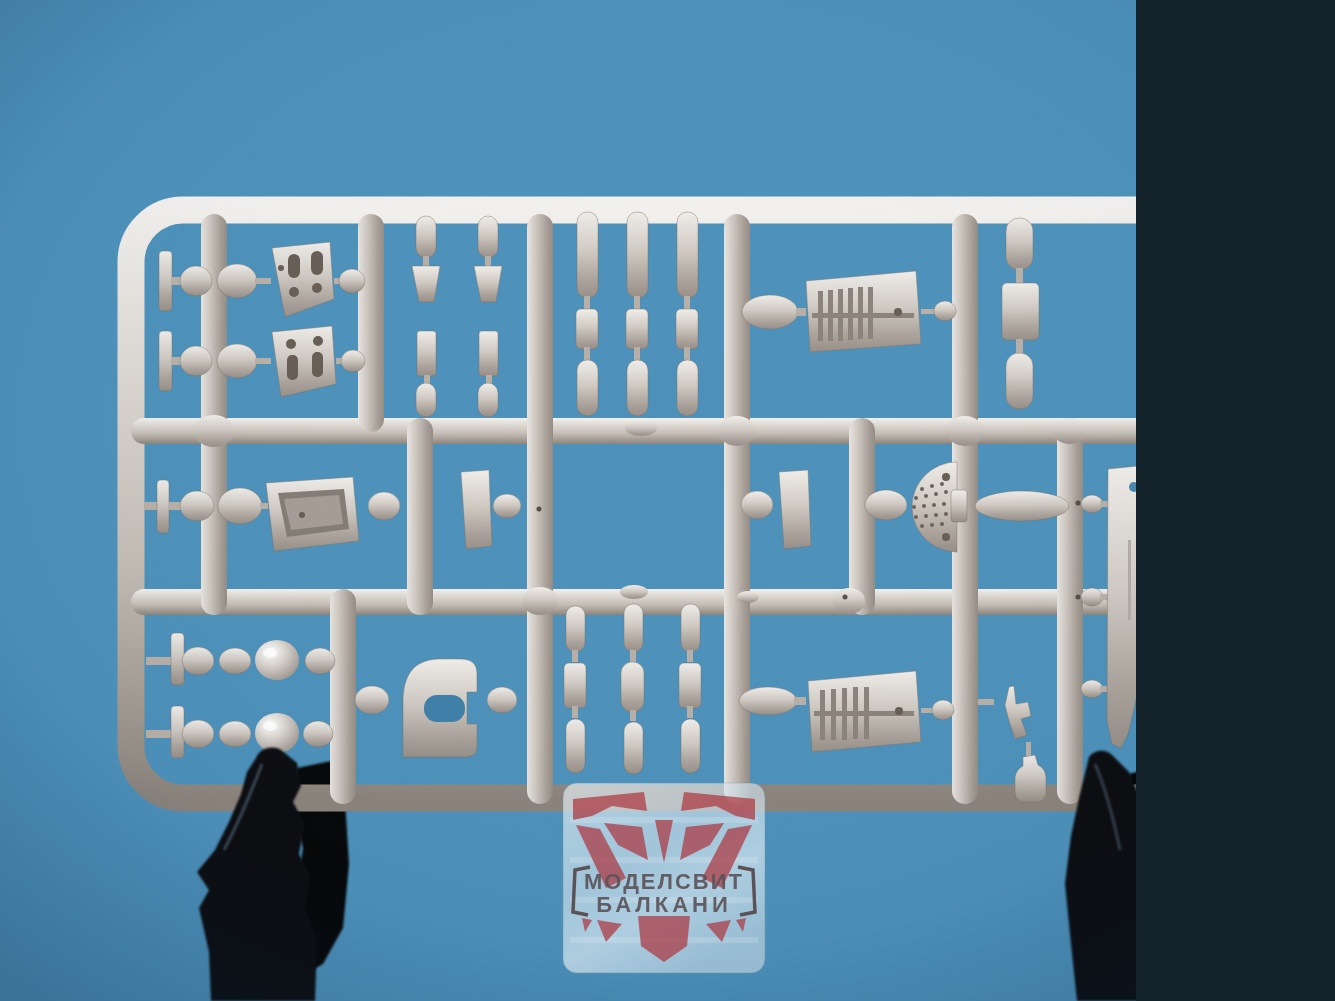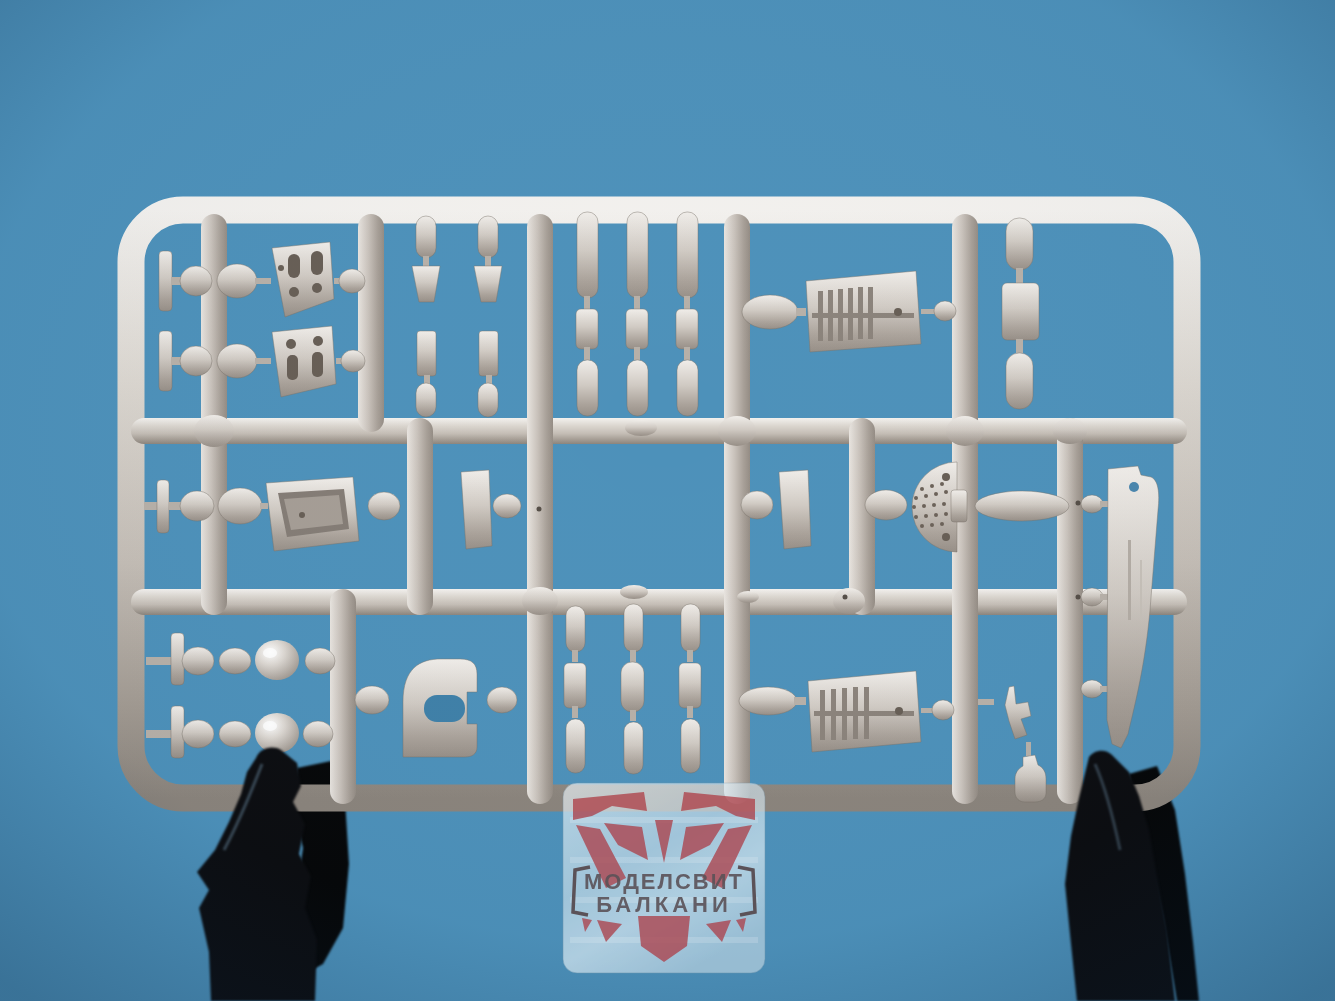--- a/index.html
+++ b/index.html
@@ -1,16 +1,16 @@
 <!DOCTYPE html>
 <html><head>
 <meta charset="utf-8">
 <style>
   html,body{margin:0;padding:0;background:#14222c;}
-  .stage{position:relative;width:1335px;height:1001px;overflow:hidden;}
+  .stage{position:relative;width:1136px;height:1001px;overflow:hidden;}
   svg{display:block;}
   .pl{fill:url(#gP);stroke:rgba(120,112,104,.45);stroke-width:1;}
   .lk{fill:#b7b0a8;stroke:none;}
   .hole{fill:#675e55;stroke:none;}
   .rib{fill:#8b837b;stroke:none;}
   .knot{fill:url(#gP);stroke:none;}
   .clips{filter:blur(0.8px);}
   .wmt{font-family:"Liberation Sans","DejaVu Sans",sans-serif;font-weight:700;text-anchor:middle;}
 </style>
 </head>

